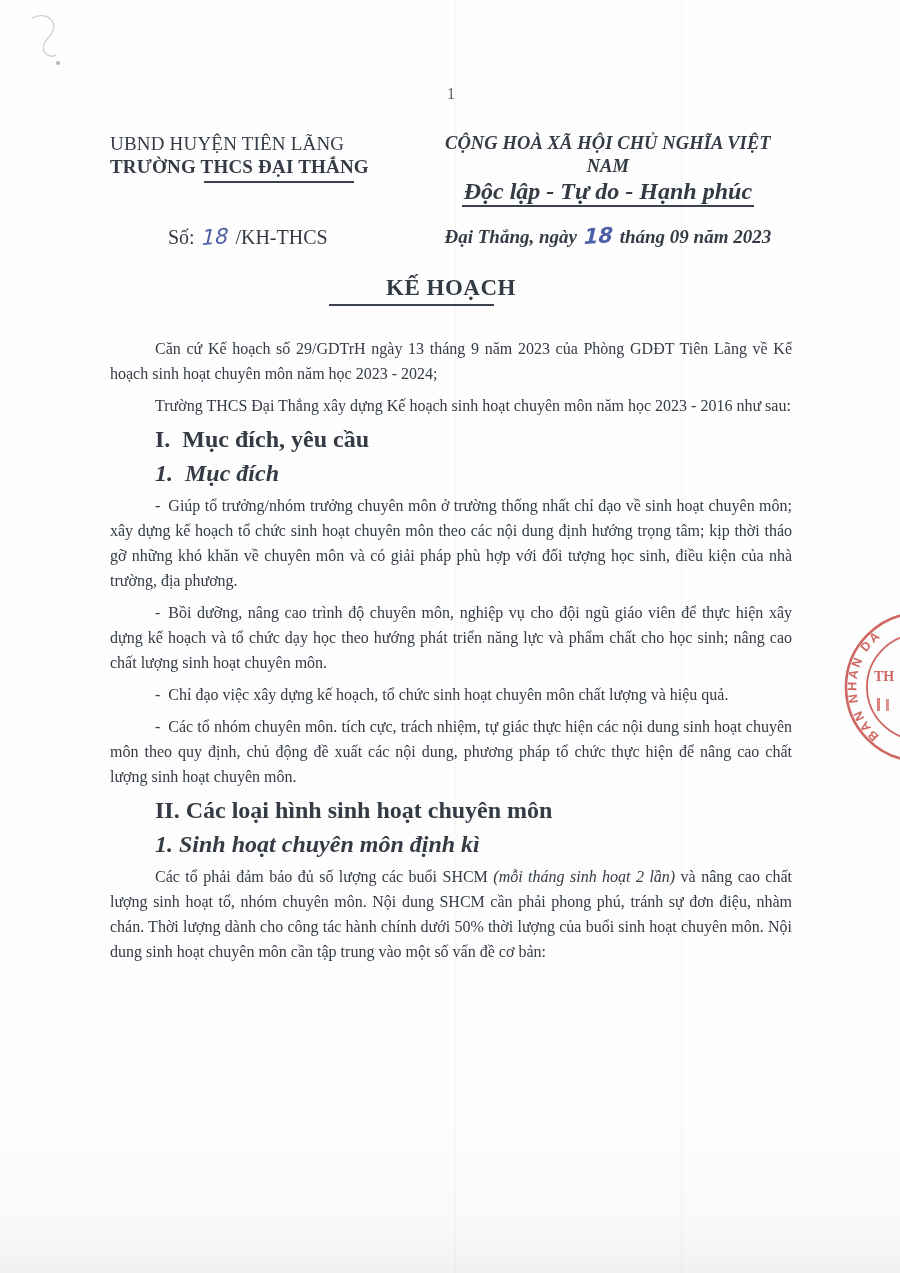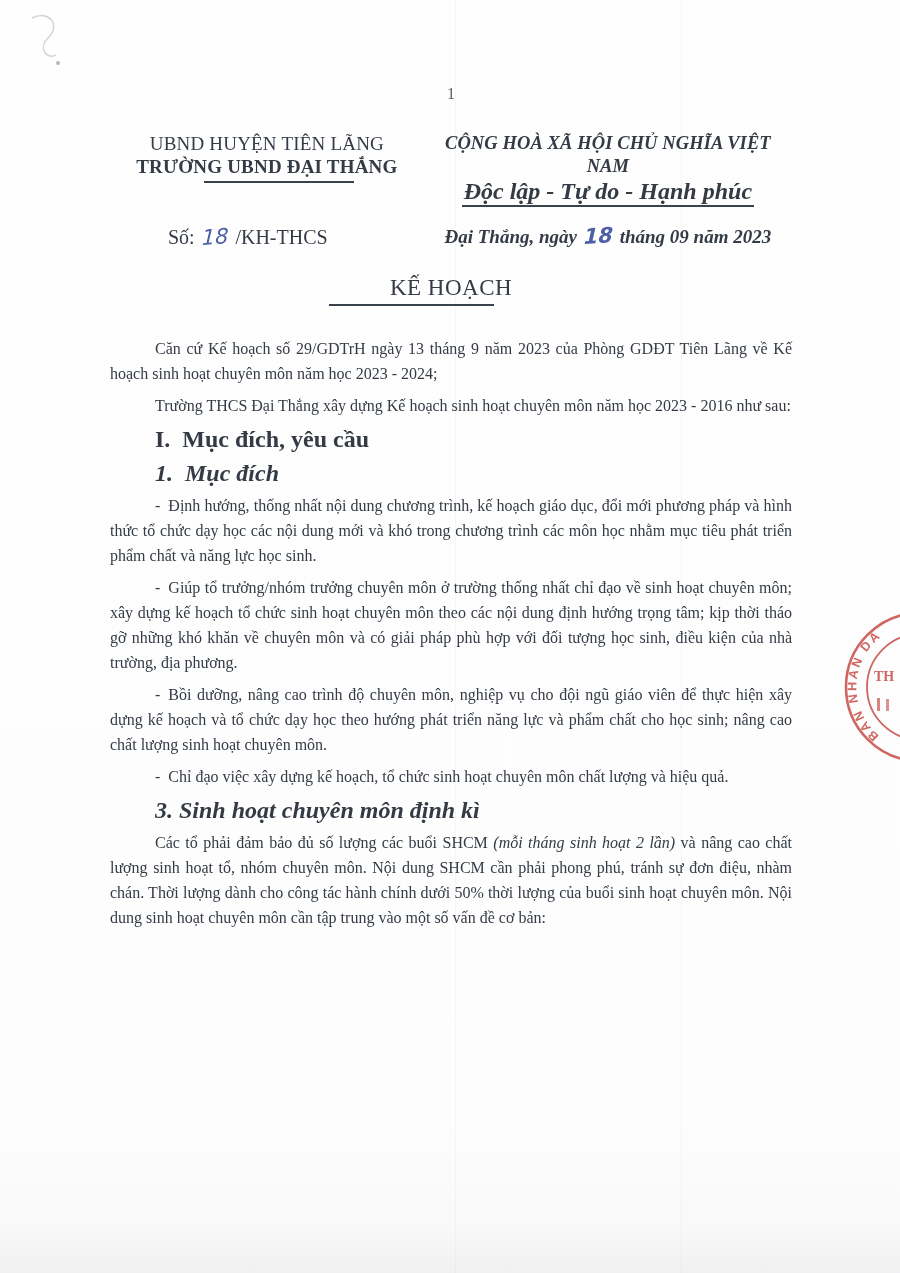--- a/index.html
+++ b/index.html
@@ -16,21 +16,21 @@
     padding:0 108px 0 110px;
   }
   .pagenum {
     padding-top:84px;
     text-align:center;
     font-size:16px;
     color:#5c636c;
     line-height:20px;
   }
   .header-row { display:flex; margin-top:28px; }
-  .hcol-left  { width:46%; text-align:center; }
+  .hcol-left  { width:46%; }
   .hcol-right { width:54%; text-align:center;font-style:italic; }
   .h-l1 { font-size:19px; line-height:23px; letter-spacing:0.2px; }
   .h-l2 { font-size:19px; line-height:23px; font-weight:bold; letter-spacing:0.2px; }
   .h-underline-left {
     width:150px; border-bottom:2px solid #3a424c;
     margin:3px auto 0; transform:translateX(12px);
   }
   .r-l1 { font-size:18.5px; line-height:23px; font-weight:bold; letter-spacing:0.1px; }
   .r-l2 { margin-top:1px; }
   .r-l2 span.motto {
@@ -42,21 +42,21 @@
   .date-line { width:54%; text-align:center; font-size:19px; line-height:24px; font-weight:bold; font-style:italic; }
   .hand {
     display:inline-block;
     font-family:"DejaVu Sans",sans-serif;
     font-style:italic; color:#4d5fa6;
     font-size:21px; line-height:20px;
     transform:rotate(-4deg) skewX(-6deg);
     margin:0 2px;
   }
   .title-block { margin-top:26px; text-align:center; }
-  .title-main { font-size:23px; font-weight:normal; line-height:26px; letter-spacing:0.5px;text-align:center; }
+  .title-main { font-size:23px; font-weight:bold; line-height:26px; letter-spacing:0.5px;text-align:center; }
   .title-sub  { font-size:21px; font-weight:bold; line-height:26px; margin-top:2px; }
   .title-underline {
     width:165px; border-bottom:2px solid #3a424c;
     margin:3px auto 0; transform:translateX(-40px);
   }
   .body-text { margin-top:30px; }
   .para {
     font-size:16px; line-height:25px;
     text-align:justify; text-indent:45px;
     margin:7px 0 0 0;
@@ -82,21 +82,21 @@
 </head>
 <body>
 
 <div class="page">
 
   <div class="pagenum">1</div>
 
   <div class="header-row">
     <div class="hcol-left">
       <div class="h-l1">UBND HUYỆN TIÊN LÃNG</div>
-      <div class="h-l2">TRƯỜNG UBND ĐẠI THẮNG</div>
+      <div class="h-l2">TRƯỜNG THCS ĐẠI THẮNG</div>
       <div class="h-underline-left"></div>
     </div>
     <div class="hcol-right">
       <div class="r-l1">CỘNG HOÀ XÃ HỘI CHỦ NGHĨA VIỆT NAM</div>
       <div class="r-l2">
         <span class="motto">Độc lập - Tự do - Hạnh phúc</span>
       </div>
     </div>
   </div>
 
@@ -118,28 +118,29 @@
     <div class="title-underline"></div>
   </div>
 
   <div class="body-text">
     <p class="para first-para">Căn cứ Kế hoạch số 29/GDTrH ngày 13 tháng 9 năm 2023 của Phòng GDĐT Tiên Lãng về Kế hoạch sinh hoạt chuyên môn năm học 2023 - 2024;</p>
     <p class="para">Trường THCS Đại Thắng xây dựng Kế hoạch sinh hoạt chuyên môn năm học 2023 - 2016 như sau:</p>
 
     <div class="heading-num">I. Mục đích, yêu cầu</div>
     <div class="heading-num heading-it">1. Mục đích</div>
 
-    <p class="para">- Định hướng, thống nhất nội dung chương trình, kế hoạch giáo dục, đổi mới phương pháp và hình thức tổ chức dạy học các nội dung mới và khó trong chương trình các môn học nhằm mục tiêu phát triển phẩm chất và năng lực học sinh.</p>
     <p class="para">- Giúp tổ trưởng/nhóm trưởng chuyên môn ở trường thống nhất chỉ đạo về sinh hoạt chuyên môn; xây dựng kế hoạch tổ chức sinh hoạt chuyên môn theo các nội dung định hướng trọng tâm; kịp thời tháo gỡ những khó khăn về chuyên môn và có giải pháp phù hợp với đối tượng học sinh, điều kiện của nhà trường, địa phương.</p>
     <p class="para">- Bồi dưỡng, nâng cao trình độ chuyên môn, nghiệp vụ cho đội ngũ giáo viên để thực hiện xây dựng kế hoạch và tổ chức dạy học theo hướng phát triển năng lực và phẩm chất cho học sinh; nâng cao chất lượng sinh hoạt chuyên môn.</p>
 
 
     <p class="para">- Chỉ đạo việc xây dựng kế hoạch, tổ chức sinh hoạt chuyên môn chất lượng và hiệu quả.</p>
+    <p class="para">- Các tổ nhóm chuyên môn. tích cực, trách nhiệm, tự giác thực hiện các nội dung sinh hoạt chuyên môn theo quy định, chủ động đề xuất các nội dung, phương pháp tổ chức thực hiện để nâng cao chất lượng sinh hoạt chuyên môn.</p>
 
-    <div class="heading-num heading-it">3. Sinh hoạt chuyên môn định kì</div>
+    <div class="heading-num">II. Các loại hình sinh hoạt chuyên môn</div>
+    <div class="heading-num heading-it">1. Sinh hoạt chuyên môn định kì</div>
 
     <p class="para">
       <span>Các tổ phải đảm bảo đủ số lượng các buổi SHCM </span><span class="em">(mỗi tháng sinh hoạt 2 lần)</span><span> và nâng cao chất lượng sinh hoạt tổ, nhóm chuyên môn. Nội dung SHCM cần phải phong phú, tránh sự đơn điệu, nhàm chán. Thời lượng dành cho công tác hành chính dưới 50% thời lượng của buổi sinh hoạt chuyên môn. Nội dung sinh hoạt chuyên môn cần tập trung vào một số vấn đề cơ bản:</span>
     </p>
   </div>
 
   <svg class="stamp-svg" width="100" height="210" viewBox="800 582 100 210" aria-hidden="true">
     <g opacity="0.82">
       <circle cx="920" cy="687" r="74" fill="none" stroke="#c4453f" stroke-width="2.6"></circle>
       <circle cx="920" cy="687" r="53" fill="none" stroke="#c4453f" stroke-width="1.8"></circle>

